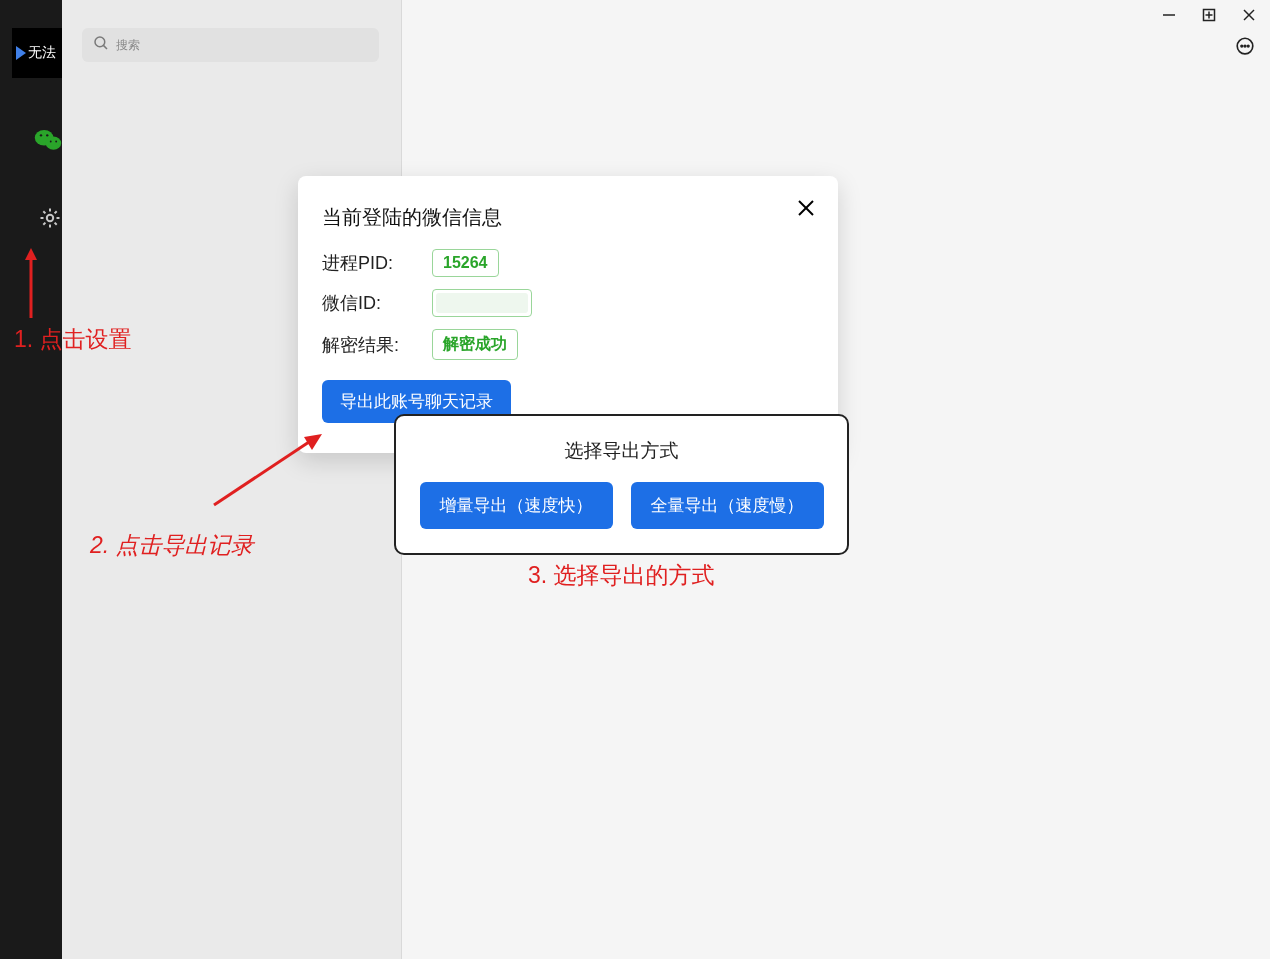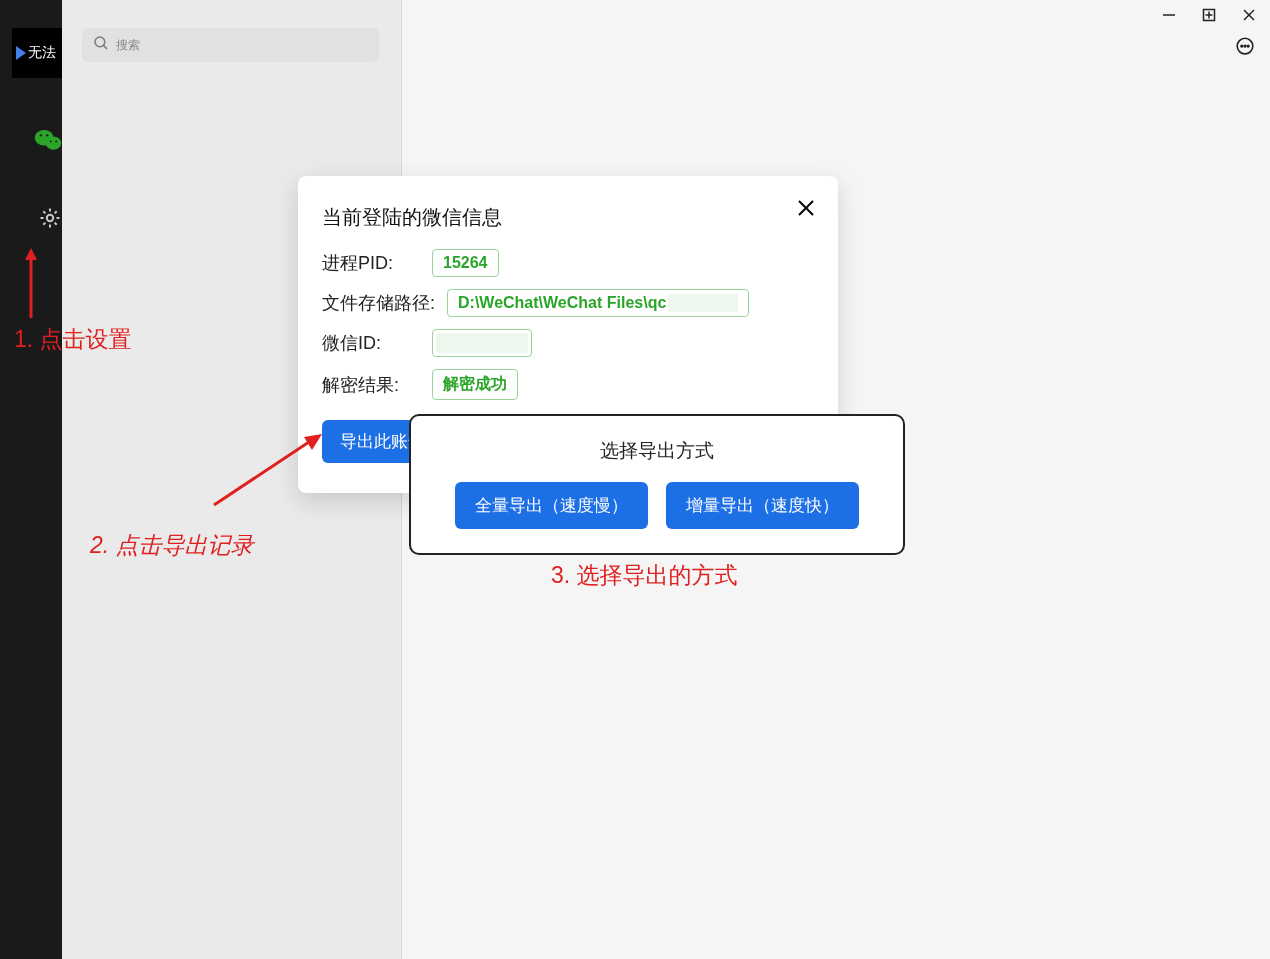--- a/index.html
+++ b/index.html
@@ -32,21 +32,21 @@
     .info-row { display: flex; align-items: center; margin-bottom: 12px; font-size: 18px; }
     .info-label { color: #222; min-width: 110px; }
     .info-value { border: 1px solid #9ad69a; color: #2aa52a; background: #fff; padding: 4px 10px; border-radius: 4px; font-size: 16px; font-weight: bold; }
     .info-value.redacted { position: relative; color: transparent; user-select: none; min-width: 100px; min-height: 28px; }
     .info-value.redacted::after { content: ""; position: absolute; inset: 3px; background: #eef7ee; border-radius: 3px; }
     .info-value.filepath { display: inline-flex; align-items: center; }
     .info-value.filepath .vis { color: #2aa52a; }
     .info-value.filepath .redact { display: inline-block; width: 70px; height: 18px; background: #eef7ee; margin-left: 2px; }
     .export-btn { display: inline-block; background: #1d6fe6; color: #fff; border: none; border-radius: 6px; padding: 10px 18px; font-size: 17px; margin-top: 8px; cursor: pointer; }
 
-    .choose-dialog { position: absolute; left: 409px; top: 414px; width: 496px; background: #ffffff; border: 2px solid #222; border-radius: 10px; padding: 22px 20px 24px 20px; z-index: 5; }
+    .choose-dialog { position: absolute; left: 394px; top: 414px; width: 455px; background: #ffffff; border: 2px solid #222; border-radius: 10px; padding: 22px 20px 24px 20px; z-index: 5; }
     .choose-title { text-align: center; font-size: 19px; color: #222; margin-bottom: 18px; }
     .choose-buttons { display: flex; justify-content: center; gap: 18px; }
     .blue-btn { background: #1d6fe6; color: #fff; border: none; border-radius: 6px; padding: 12px 20px; font-size: 17px; cursor: pointer; }
 
     .annotation { position: absolute; color: #e02020; font-size: 23px; font-weight: 500; pointer-events: none; }
     .arrow-up { position: absolute; left: 24px; top: 248px; width: 14px; height: 70px; pointer-events: none; }
     .arrow-diag { position: absolute; left: 204px; top: 430px; width: 120px; height: 80px; pointer-events: none; }
   </style>
 </head>
 <body>
@@ -128,55 +128,48 @@
         <line x1="17" y1="3" x2="3" y2="17" stroke="#000" stroke-width="2"></line>
       </svg>
   </div>
   <div class="dialog-title">当前登陆的微信信息</div>
 
   <div class="info-row">
     <span class="info-label">进程PID:</span>
     <span class="info-value">15264</span>
   </div>
 
-  <div class="info-row">
-    <span class="info-label" style="min-width:125px">文件存储路径:</span>
-    <span class="info-value filepath">
-      <span class="vis">D:\WeChat\WeChat Files\qc</span>
-      <span class="redact"></span>
-    </span>
-  </div>
 
 
   <div class="info-row">
     <span class="info-label">微信ID:</span>
     <span class="info-value redacted">xxxxxxxx</span>
   </div>
 
   <div class="info-row">
     <span class="info-label">解密结果:</span>
     <span class="info-value">解密成功</span>
   </div>
 
   <button class="export-btn">导出此账号聊天记录</button>
 </div>
 
 <div class="choose-dialog">
   <div class="choose-title">选择导出方式</div>
   <div class="choose-buttons">
+    <button class="blue-btn">增量导出（速度快）</button>
     <button class="blue-btn">全量导出（速度慢）</button>
-    <button class="blue-btn">增量导出（速度快）</button>
   </div>
 </div>
 
 <svg class="arrow-up" viewBox="0 0 14 70">
   <line x1="7" y1="70" x2="7" y2="8" stroke="#e02020" stroke-width="3"></line>
   <polygon points="7,0 1,12 13,12" fill="#e02020"></polygon>
 </svg>
 <div class="annotation" style="left:14px; top:324px;">1. 点击设置</div>
 
 <svg class="arrow-diag" viewBox="0 0 120 80">
   <line x1="10" y1="75" x2="108" y2="10" stroke="#e02020" stroke-width="3"></line>
   <polygon points="118,4 100,7 108,20" fill="#e02020"></polygon>
 </svg>
 <div class="annotation" style="left:90px; top:530px;font-style:italic;">2. 点击导出记录</div>
 
-<div class="annotation" style="left:551px; top:560px;">3. 选择导出的方式</div>
+<div class="annotation" style="left:528px; top:560px;">3. 选择导出的方式</div>
 
 </body></html>

